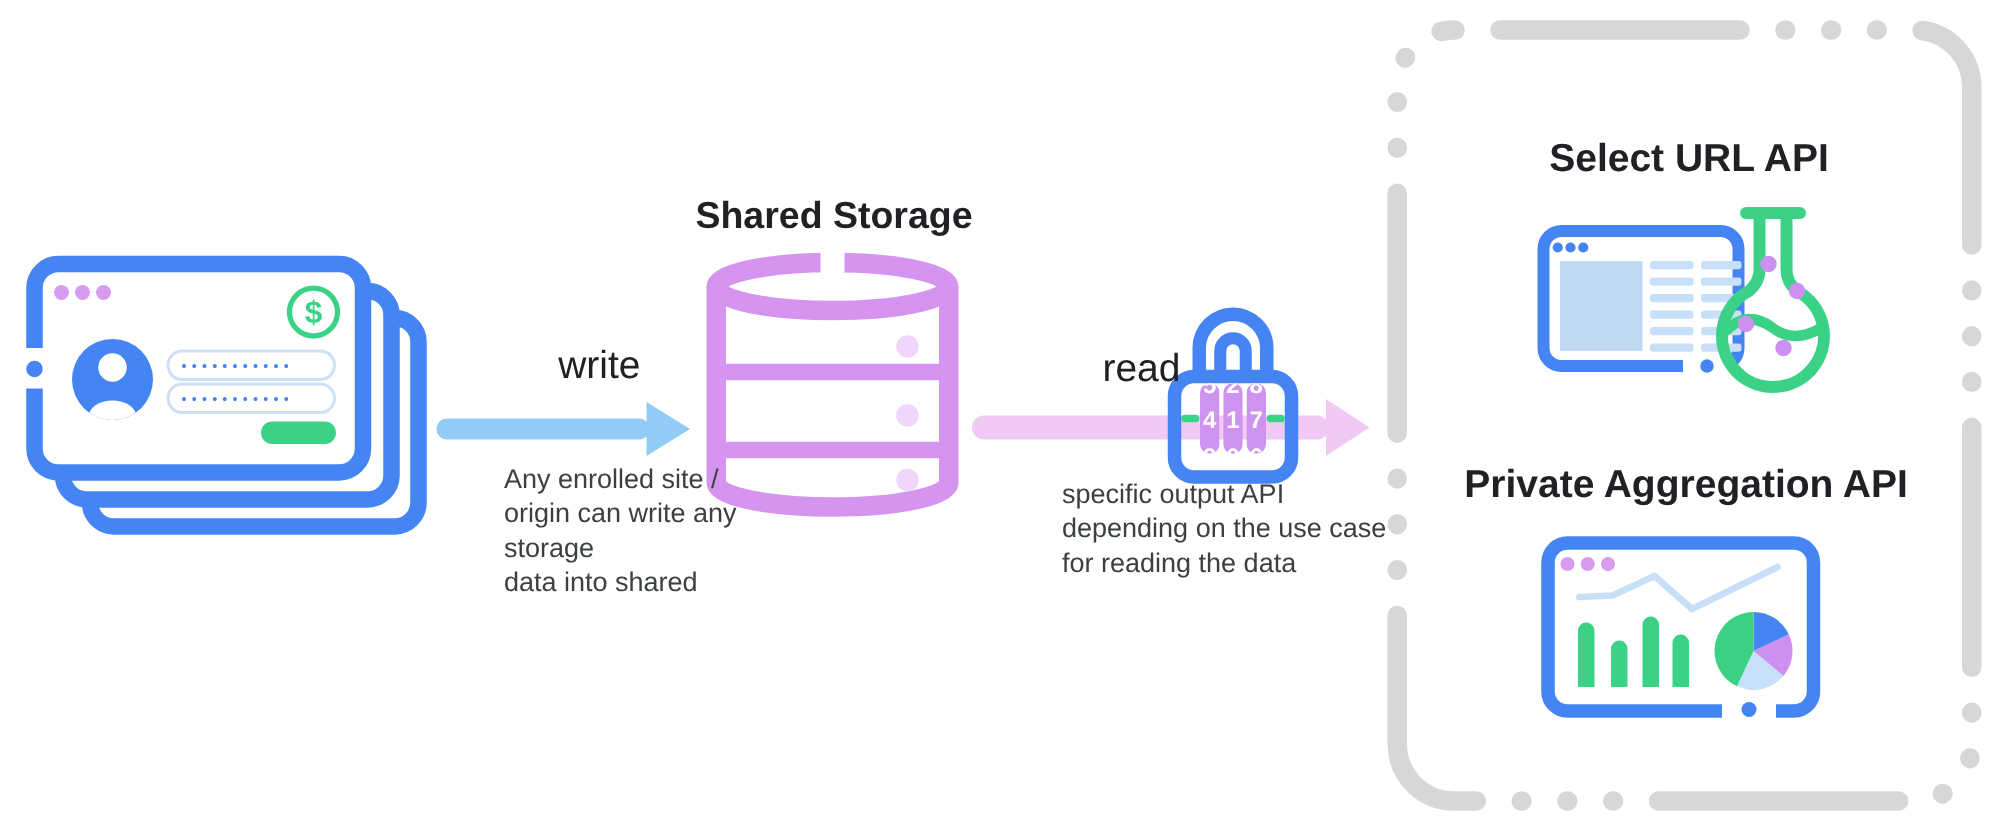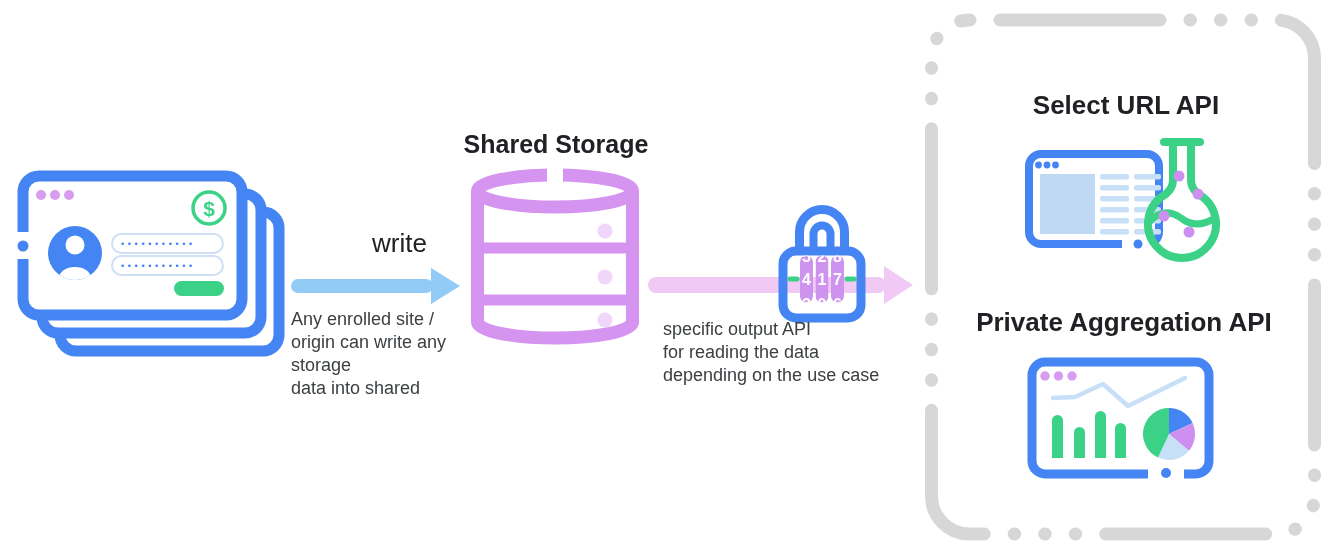--- a/index.html
+++ b/index.html
@@ -14,21 +14,21 @@
   }
   .storage-title{left:430px;top:130px;width:252px;font-size:25px;text-align:center;}
   .select-url-title{left:1001px;top:90px;width:250px;font-size:26px;}
   .private-agg-title{left:974px;top:307px;width:300px;font-size:26px;}
   .flow-label{
     font-size:26px;color:var(--text-dark,#202124);text-align:right;width:100px;white-space:nowrap;
   }
   .write-label{left:327px;top:228px;}
   .read-label{left:687px;top:230px;}
   .caption{color:var(--text-body,#3C4043);font-size:18px;line-height:23px;}
-  .caption div{white-space:nowrap;}
+  .caption div{white-space:nowrap;margin-left:45px;}
   .write-caption{left:291px;top:308px;}
   .read-caption{left:663px;top:318px;}
 
   
   .card{fill:#fff;stroke:var(--blue,#4484F3);stroke-width:11;}
   .blue{fill:var(--blue,#4484F3);}
   .white{fill:#ffffff;}
   .green-fill{fill:var(--green,#3BD287);}
   .green-stroke{stroke:var(--green,#3BD287);fill:none;}
   .purple-stroke{stroke:var(--db-purple,#D494EF);fill:#fff;}
@@ -216,27 +216,28 @@
     <rect class="white" x="1148" y="468" width="36" height="12"></rect>
     <circle class="blue" cx="1166" cy="473" r="5"></circle>
   </g>
 </svg>
 
 <div class="abs title storage-title">Shared Storage</div>
 <div class="abs title select-url-title">Select URL API</div>
 <div class="abs title private-agg-title">Private Aggregation API</div>
 
 <div class="abs flow-label write-label">write</div>
+<div class="abs flow-label read-label">read</div>
 
 <div class="abs caption write-caption">
   <div>Any enrolled site /</div>
   <div>origin can write any</div>
   <div>storage</div>
   <div>data into shared</div>
 </div>
 
 <div class="abs caption read-caption">
   <div>specific output API</div>
+  <div>depending on the use case</div>
   <div>for reading the data</div>
-  <div>depending on the use case</div>
 </div>
 
 </div>
 
 </body></html>

